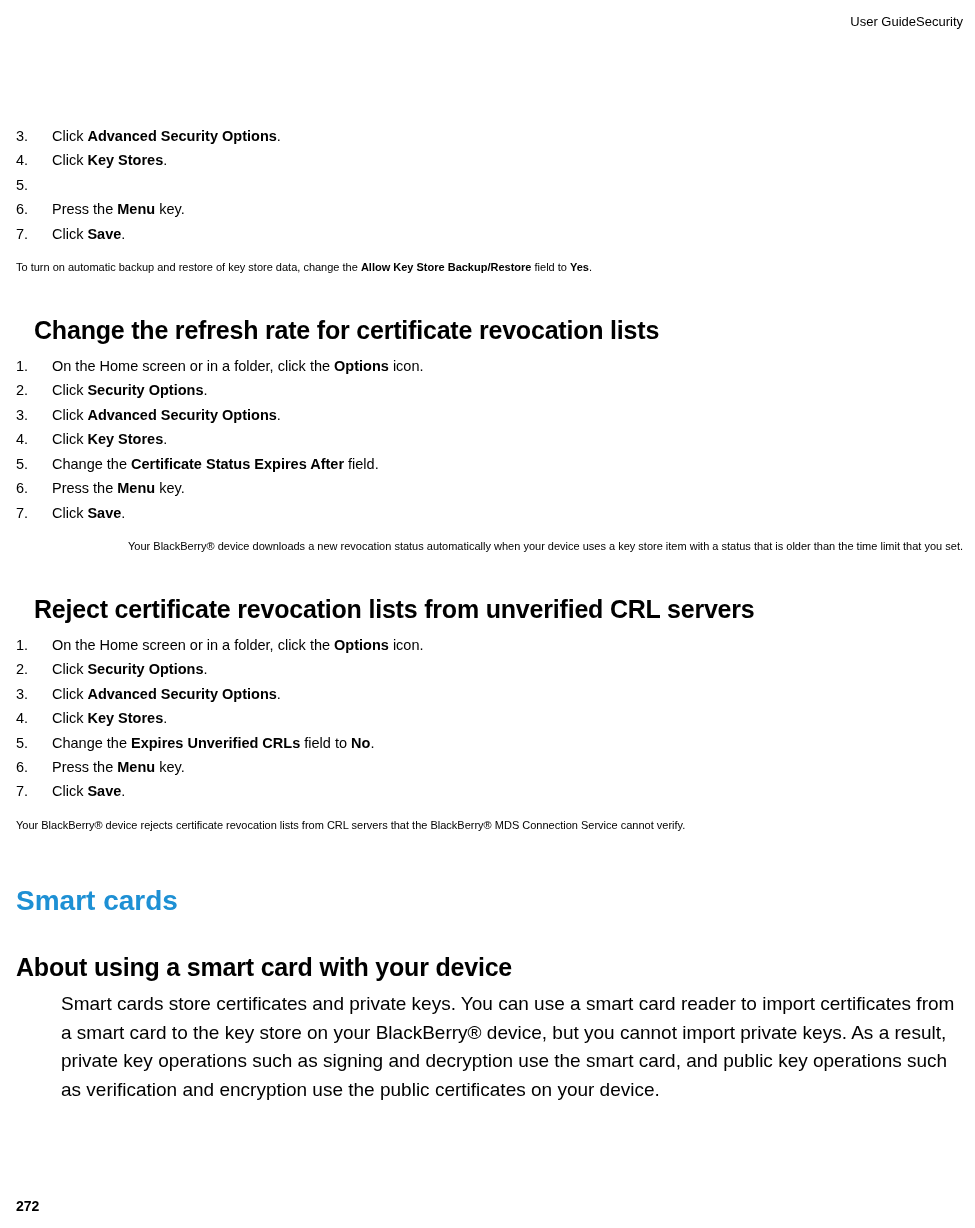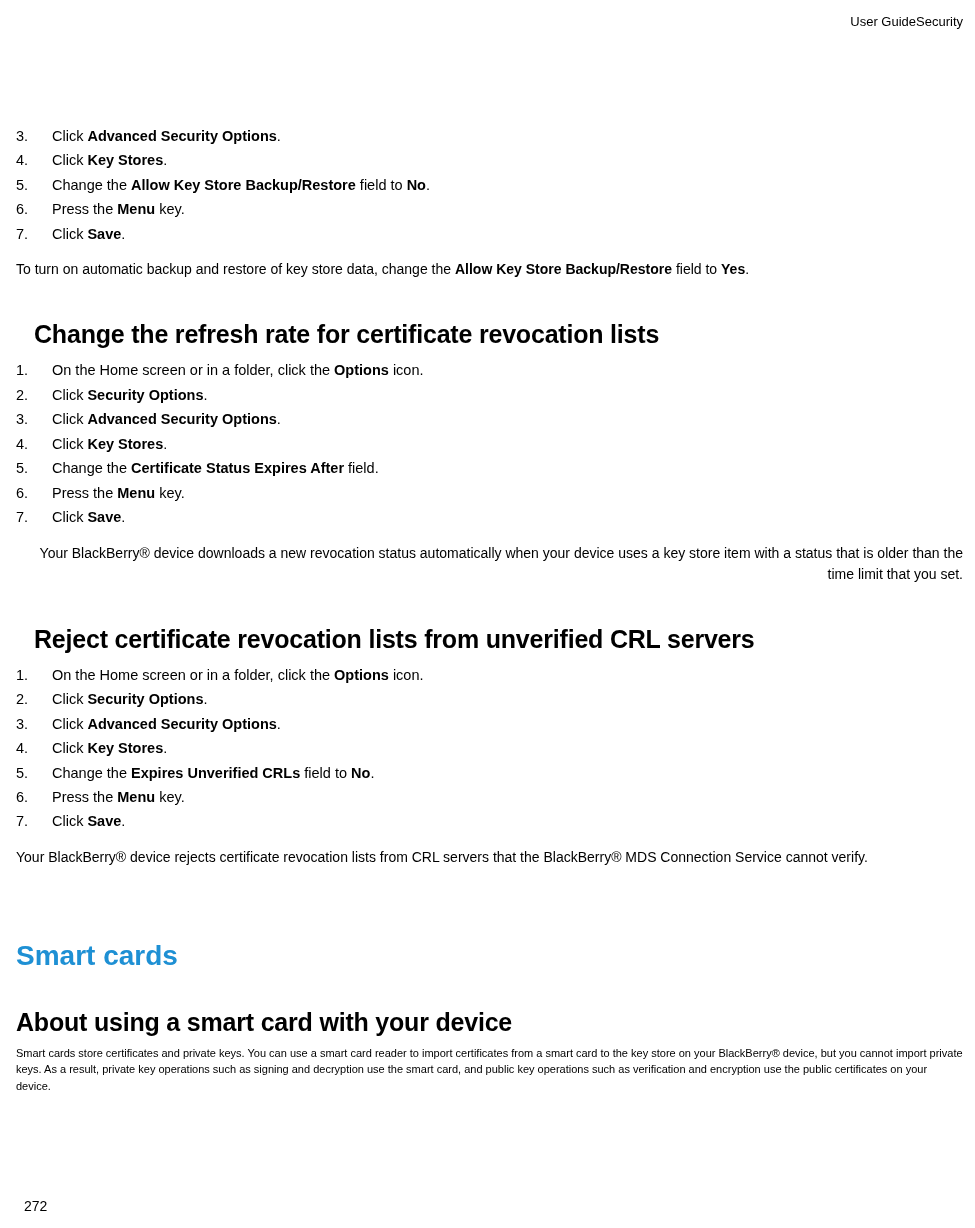--- a/index.html
+++ b/index.html
@@ -35,54 +35,56 @@
     }
     .ol-steps .num {
       min-width: 36px;
       padding-right: 6px;
     }
     .ol-steps .txt b {
       font-weight: 700;
       text-align: right;
     }
     .note {
-      font-size: 14px;
+      font-size: 11px;
       line-height: 1.5;
       margin-bottom: 40px;
     }
     .section-h2 {
       font-size: 25px;
       font-weight: 700;
       margin-bottom: 10px;
       letter-spacing: -0.2px;
       margin-left: 18px;
     }
     .section-h1 {
       font-size: 28px;
       font-weight: 700;
       color: #1E90D4;
-      margin-top: 72px;
+      margin-top: 52px;
       margin-bottom: 36px;
     }
     .sub-h2 {
       font-size: 25px;
       font-weight: 700;
       margin-bottom: 8px;
       letter-spacing: -0.2px;
     }
     .body-text {
-      font-size: 11px;
+      font-size: 19px;
       line-height: 1.5;
       margin-bottom: 6px;
+      margin-left: 45px;
     }
     .page-number {
       position: absolute;
       bottom: 14px;
-      left: 24px;
+      left: 16px;
       font-size: 14px;
+      font-weight: bold;
     }
     .partial-steps {
       margin-top: 0;
     }
     .block-gap {
       margin-bottom: 40px;
       text-align: right;
     }
   </style>
 </head>
@@ -97,21 +99,20 @@
     <li>
       <span class="num">3.</span>
       <span class="txt">Click <b>Advanced Security Options</b>.</span>
     </li>
     <li>
       <span class="num">4.</span>
       <span class="txt">Click <b>Key Stores</b>.</span>
     </li>
     <li>
       <span class="num">5.</span>
-      <span class="txt">Change the <b>Allow Key Store Backup/Restore</b> field to <b>No</b>.</span>
     </li>
     <li>
       <span class="num">6.</span>
       <span class="txt">Press the <b>Menu</b> key.</span>
     </li>
     <li>
       <span class="num">7.</span>
       <span class="txt">Click <b>Save</b>.</span>
     </li>
   </ol>

